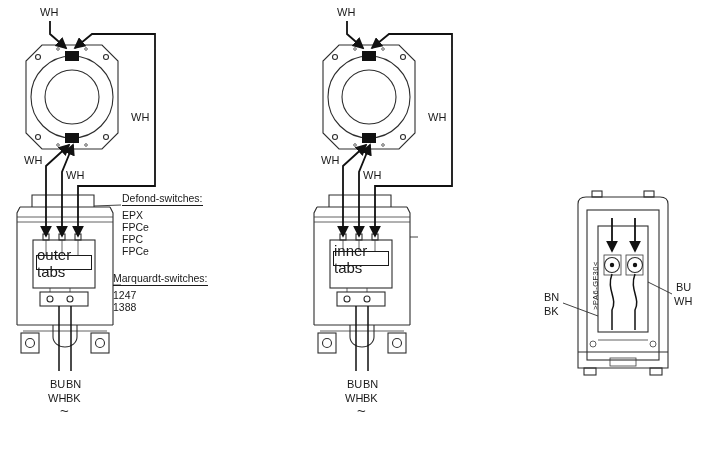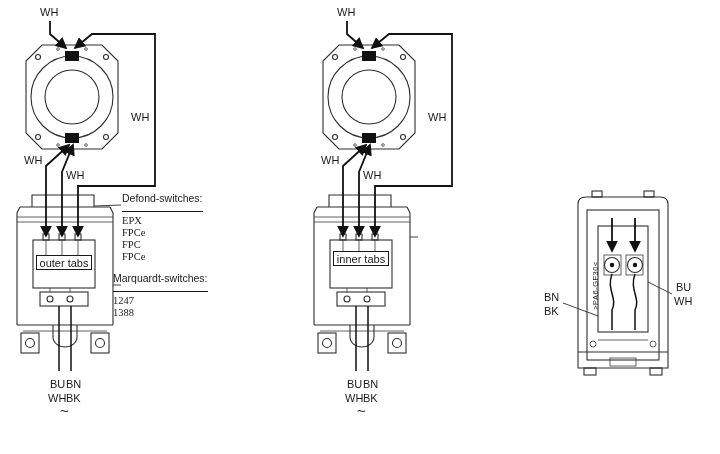--- a/index.html
+++ b/index.html
@@ -7,24 +7,24 @@
   body { font-family: "Liberation Sans", sans-serif; color: #1a1a1a; }
   .diagram { position: relative; width: 720px; height: 454px; background: #fff; overflow: hidden; }
   svg.art { position: absolute; left: 0; top: 0; }
   .w  { fill: none; stroke: #111; stroke-width: 1.8; }
   .d  { fill: none; stroke: #2e2e2e; stroke-width: 1.1; }
   .dt { fill: none; stroke: #3a3a3a; stroke-width: 0.8; }
   .leader { fill: none; stroke: #2e2e2e; stroke-width: 0.9; }
   .fillb { fill: #111; stroke: none; }
   .lbl { position: absolute; font-size: 11px; line-height: 13px; white-space: nowrap; }
   .ann { position: absolute; font-size: 10.5px; line-height: 12px; white-space: nowrap; }
-  .ann-title { display: inline-block; border-bottom: 1px solid #1a1a1a; padding-bottom: 7px; margin-bottom: 3px; }
-  .ann-item { display: block; font-family: Liberation Serif, serif; }
+  .ann-title { display: inline-block; border-bottom: 1px solid #1a1a1a; padding-bottom: 1px; margin-bottom: 3px; }
+  .ann-item { display: block; }
   .tabs-box { position: absolute; width: 56px; height: 15px; border: 1px solid #1a1a1a; background: #fff;
-              font-size: 11px; display: flex; align-items: center; justify-content: center; }
+              font-size: 15px; display: flex; align-items: center; justify-content: center; }
   .ac { position: absolute; font-size: 15px; line-height: 15px; }
   .vtext { position: absolute; font-size: 7.5px; letter-spacing: 0.5px; text-align: center;
            transform: rotate(-90deg); white-space: nowrap; }
 </style>
 </head>
 <body>
 
 <div class="diagram">
 
   <svg class="art" width="720" height="454" viewBox="0 0 720 454">

